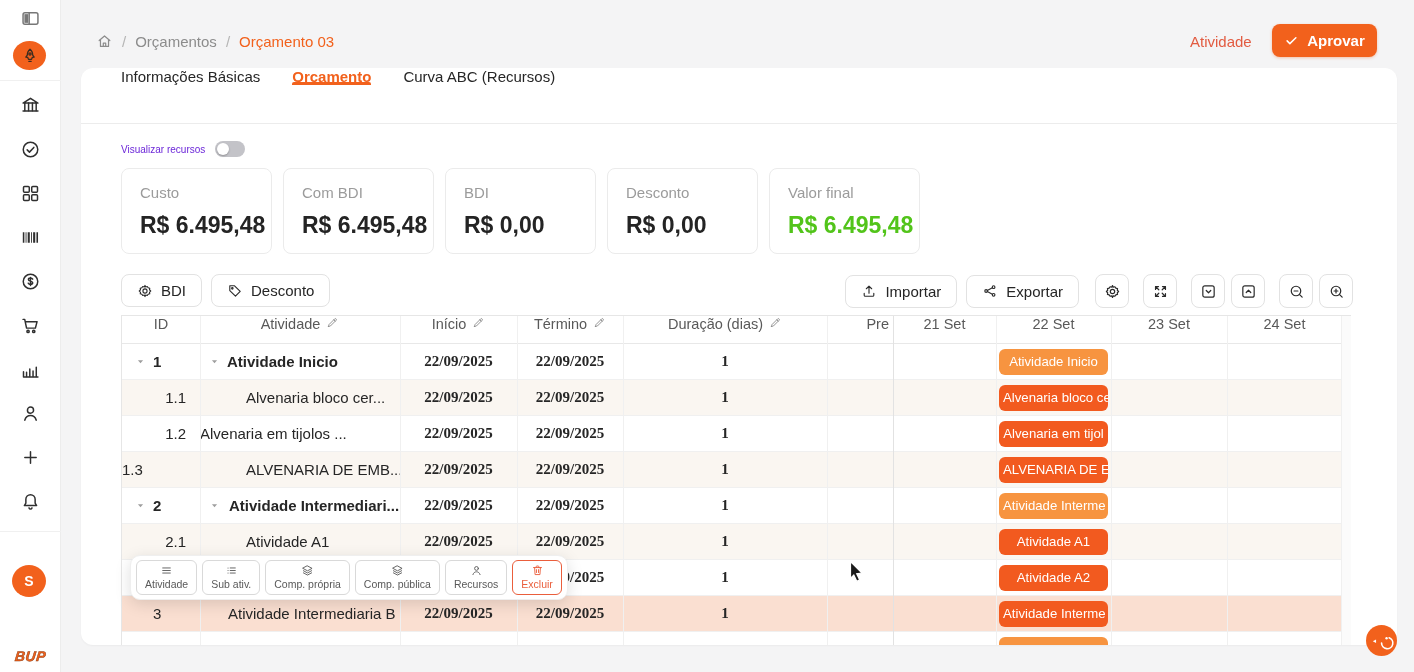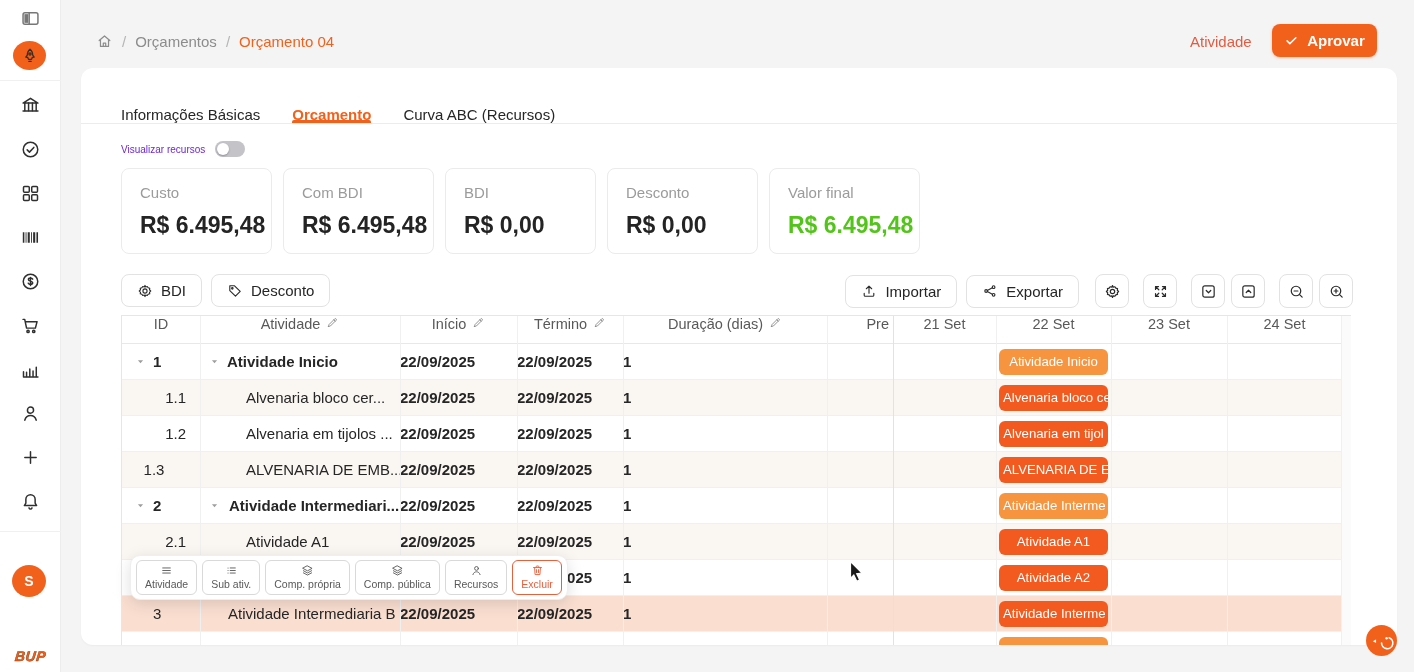--- a/index.html
+++ b/index.html
@@ -26,21 +26,21 @@
   .crumb-sep { color:#B5B5B5; }
   .crumb-link { color:#8C8C8C; }
   .crumb-current { color:#F2611C; }
   .reprove { position:absolute; left:1190px; top:24px; height:34px; display:flex; align-items:center; font-size:15px; color:#E25B41; background:none; border:none; }
   .approve { position:absolute; left:1272px; top:24px; width:105px; height:33px; border:none; border-radius:8px; background:#F2611C; color:#fff; font-size:15px; font-weight:600; display:flex; align-items:center; justify-content:center; gap:8px; box-shadow:0 1px 3px rgba(242,97,28,.35); }
   .approve .ic { width:15px; height:15px; color:#fff; }
 
   
   .card { position:absolute; left:81px; top:68px; width:1316px; height:577px; background:#fff; border-radius:12px; overflow:hidden; box-shadow:0 1px 2px rgba(0,0,0,.04); }
 
-  .tabs { position:absolute; left:0; top:0; width:100%; height:56px; border-bottom:1px solid #ECECEC; display:flex; align-items:flex-end; gap:32px; padding-left:40px; }
+  .tabs { position:absolute; left:0; top:0; width:100%; height:56px; border-bottom:1px solid #ECECEC; display:flex; align-items:flex-start; gap:32px; padding-left:40px; }
   .tab { display:flex; align-items:center; font-size:15px; color:#262626; position:relative; white-space:nowrap; }
   .tab.active { color:#F2611C; font-weight:600; }
   .tab.active::after { content:""; position:absolute; left:0; right:0; bottom:0; height:3px; background:#F2611C; border-radius:2px 2px 0 0; }
 
   .toggle-row { position:absolute; left:40px; top:71px; height:20px; display:flex; align-items:center; gap:10px; }
   .toggle-row .lbl { font-size:10px; color:#6d28d9; }
   .switch { width:30px; height:16px; border-radius:9px; background:#C3C3C8; position:relative; border:none; }
   .switch .knob { position:absolute; left:2px; top:2px; width:12px; height:12px; border-radius:50%; background:#fff; box-shadow:0 1px 2px rgba(0,0,0,.25); }
 
   .cards-row { position:absolute; left:40px; top:100px; display:flex; gap:11px; }
@@ -60,21 +60,21 @@
   
   .table { position:absolute; left:40px; top:247px; width:1230px; height:352px; border:1px solid #E6E6E6; background:#fff; }
   .thead { position:relative; height:28px; border-bottom:1px solid #E8E8E8; font-size:14.5px; color:#595959; }
   .th { position:absolute; top:0; height:28px; display:flex; align-items:flex-start; justify-content:center; gap:6px; white-space:nowrap; overflow:hidden; }
   .th.right { justify-content:flex-end; padding-right:4px; }
   .th .ic { width:13px; height:13px; color:#8C8C8C; }
   .tr { position:relative; height:36px; border-bottom:1px solid #F0F0F0; background:#fff; }
   .tr.tint { background:#FAF6F1; }
   .tr.selected { background:#FADFD1; }
   .td { position:absolute; top:0; height:35px; display:flex; align-items:center; font-size:15px; color:#262626; white-space:nowrap; overflow:hidden; }
-  .td.center { justify-content:flex-start; font-weight:700; }
+  .td.center { justify-content:center; font-weight:700;font-family:Liberation Serif, serif; }
   .td .caret { width:13px; height:13px; color:#9E9E9E; flex:0 0 auto; }
   .td .caret .ic, .caret svg { width:13px; height:13px; display:block; }
   .bar { position:absolute; top:5px; height:26px; border-radius:6px; color:#fff; font-size:13.2px; line-height:26px; text-align:center; padding:0 4px; overflow:hidden; white-space:nowrap; z-index:1; }
   .bar.parent { background:#F79440; }
   .bar.child { background:#F25A1F; }
   .vline { position:absolute; top:0; bottom:0; width:1px; background:#F0F0F0; z-index:2; }
   .vline.strong { background:#E2E2E2; }
   .scroll-strip { position:absolute; top:0; bottom:0; left:1219px; width:10px; background:#FBFBFB; border-left:1px solid #F0F0F0; z-index:2; }
 
   
@@ -190,21 +190,21 @@
   <header>
     <div class="crumbs">
       <span class="ic" id="home-ic"><svg viewBox="0 0 24 24">
             <path d="M4.5 10.6L12 4.2l7.5 6.4"></path>
             <path d="M6.3 9.5V19h11.4V9.5"></path>
             <path d="M10.3 19v-4.6h3.4V19"></path>
           </svg></span>
       <span class="crumb-sep">/</span>
       <span class="crumb-link">Orçamentos</span>
       <span class="crumb-sep">/</span>
-      <span class="crumb-current">Orçamento 04</span>
+      <span class="crumb-current">Orçamento 03</span>
     </div>
     <button class="reprove">Atividade</button>
     <button class="approve">
       <span class="ic" id="check-ic"><svg viewBox="0 0 24 24">
             <path d="M5 12.6l4.4 4.4L19 7.6" stroke-width="2.4"></path>
           </svg></span>
       <span>Aprovar</span>
     </button>
   </header>
 
@@ -409,36 +409,36 @@
           </div>
           <div class="td center" style="left: 501px; width: 204px;">
             <span>1</span>
           </div>
           <div class="bar child" style="left: 877px; width: 109px;">Alvenaria bloco cer</div>
         </div>
         <div class="tr">
           <div class="td" style="left: 0px; width: 78px; justify-content: flex-end; padding-right: 14px;">
             <span>1.2</span>
           </div>
-          <div class="td" style="left: 78px; width: 200px; padding-left: 46px;">
+          <div class="td" style="left: 78px; width: 200px; ">
             <span>Alvenaria em tijolos ...</span>
           </div>
           <div class="td center" style="left: 278px; width: 117px;">
             <span>22/09/2025</span>
           </div>
           <div class="td center" style="left: 395px; width: 106px;">
             <span>22/09/2025</span>
           </div>
           <div class="td center" style="left: 501px; width: 204px;">
             <span>1</span>
           </div>
           <div class="bar child" style="left: 877px; width: 109px;">Alvenaria em tijol</div>
         </div>
         <div class="tr tint">
-          <div class="td" style="left: 0px; width: 78px; justify-content: center; padding-right: 14px;">
+          <div class="td" style="left: 0px; width: 78px; justify-content: flex-start; padding-right: 14px;">
             <span>1.3</span>
           </div>
           <div class="td" style="left: 78px; width: 200px; padding-left: 46px;">
             <span>ALVENARIA DE EMB...</span>
           </div>
           <div class="td center" style="left: 278px; width: 117px;">
             <span>22/09/2025</span>
           </div>
           <div class="td center" style="left: 395px; width: 106px;">
             <span>22/09/2025</span>

